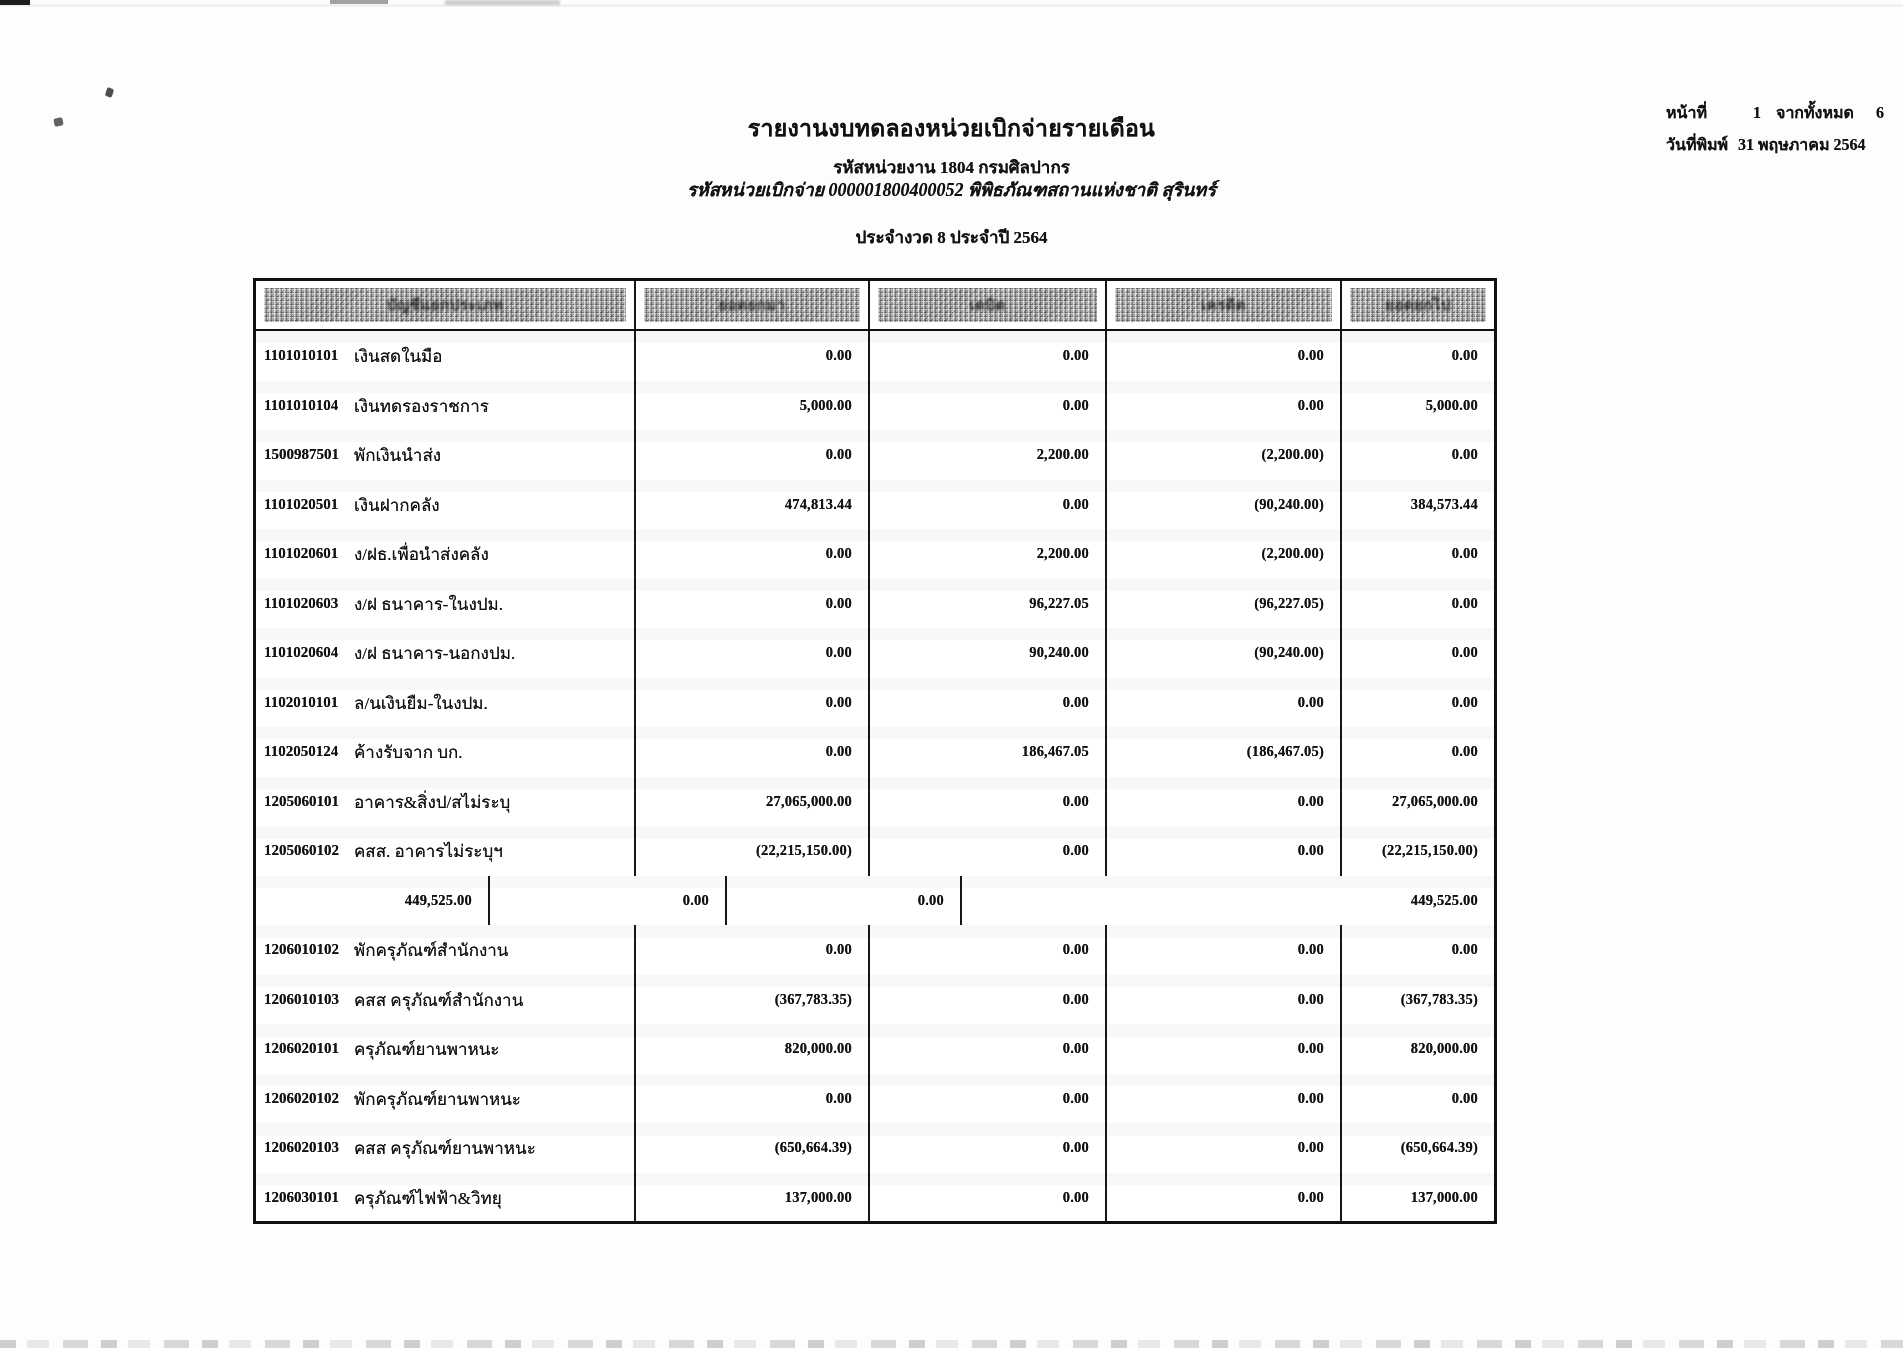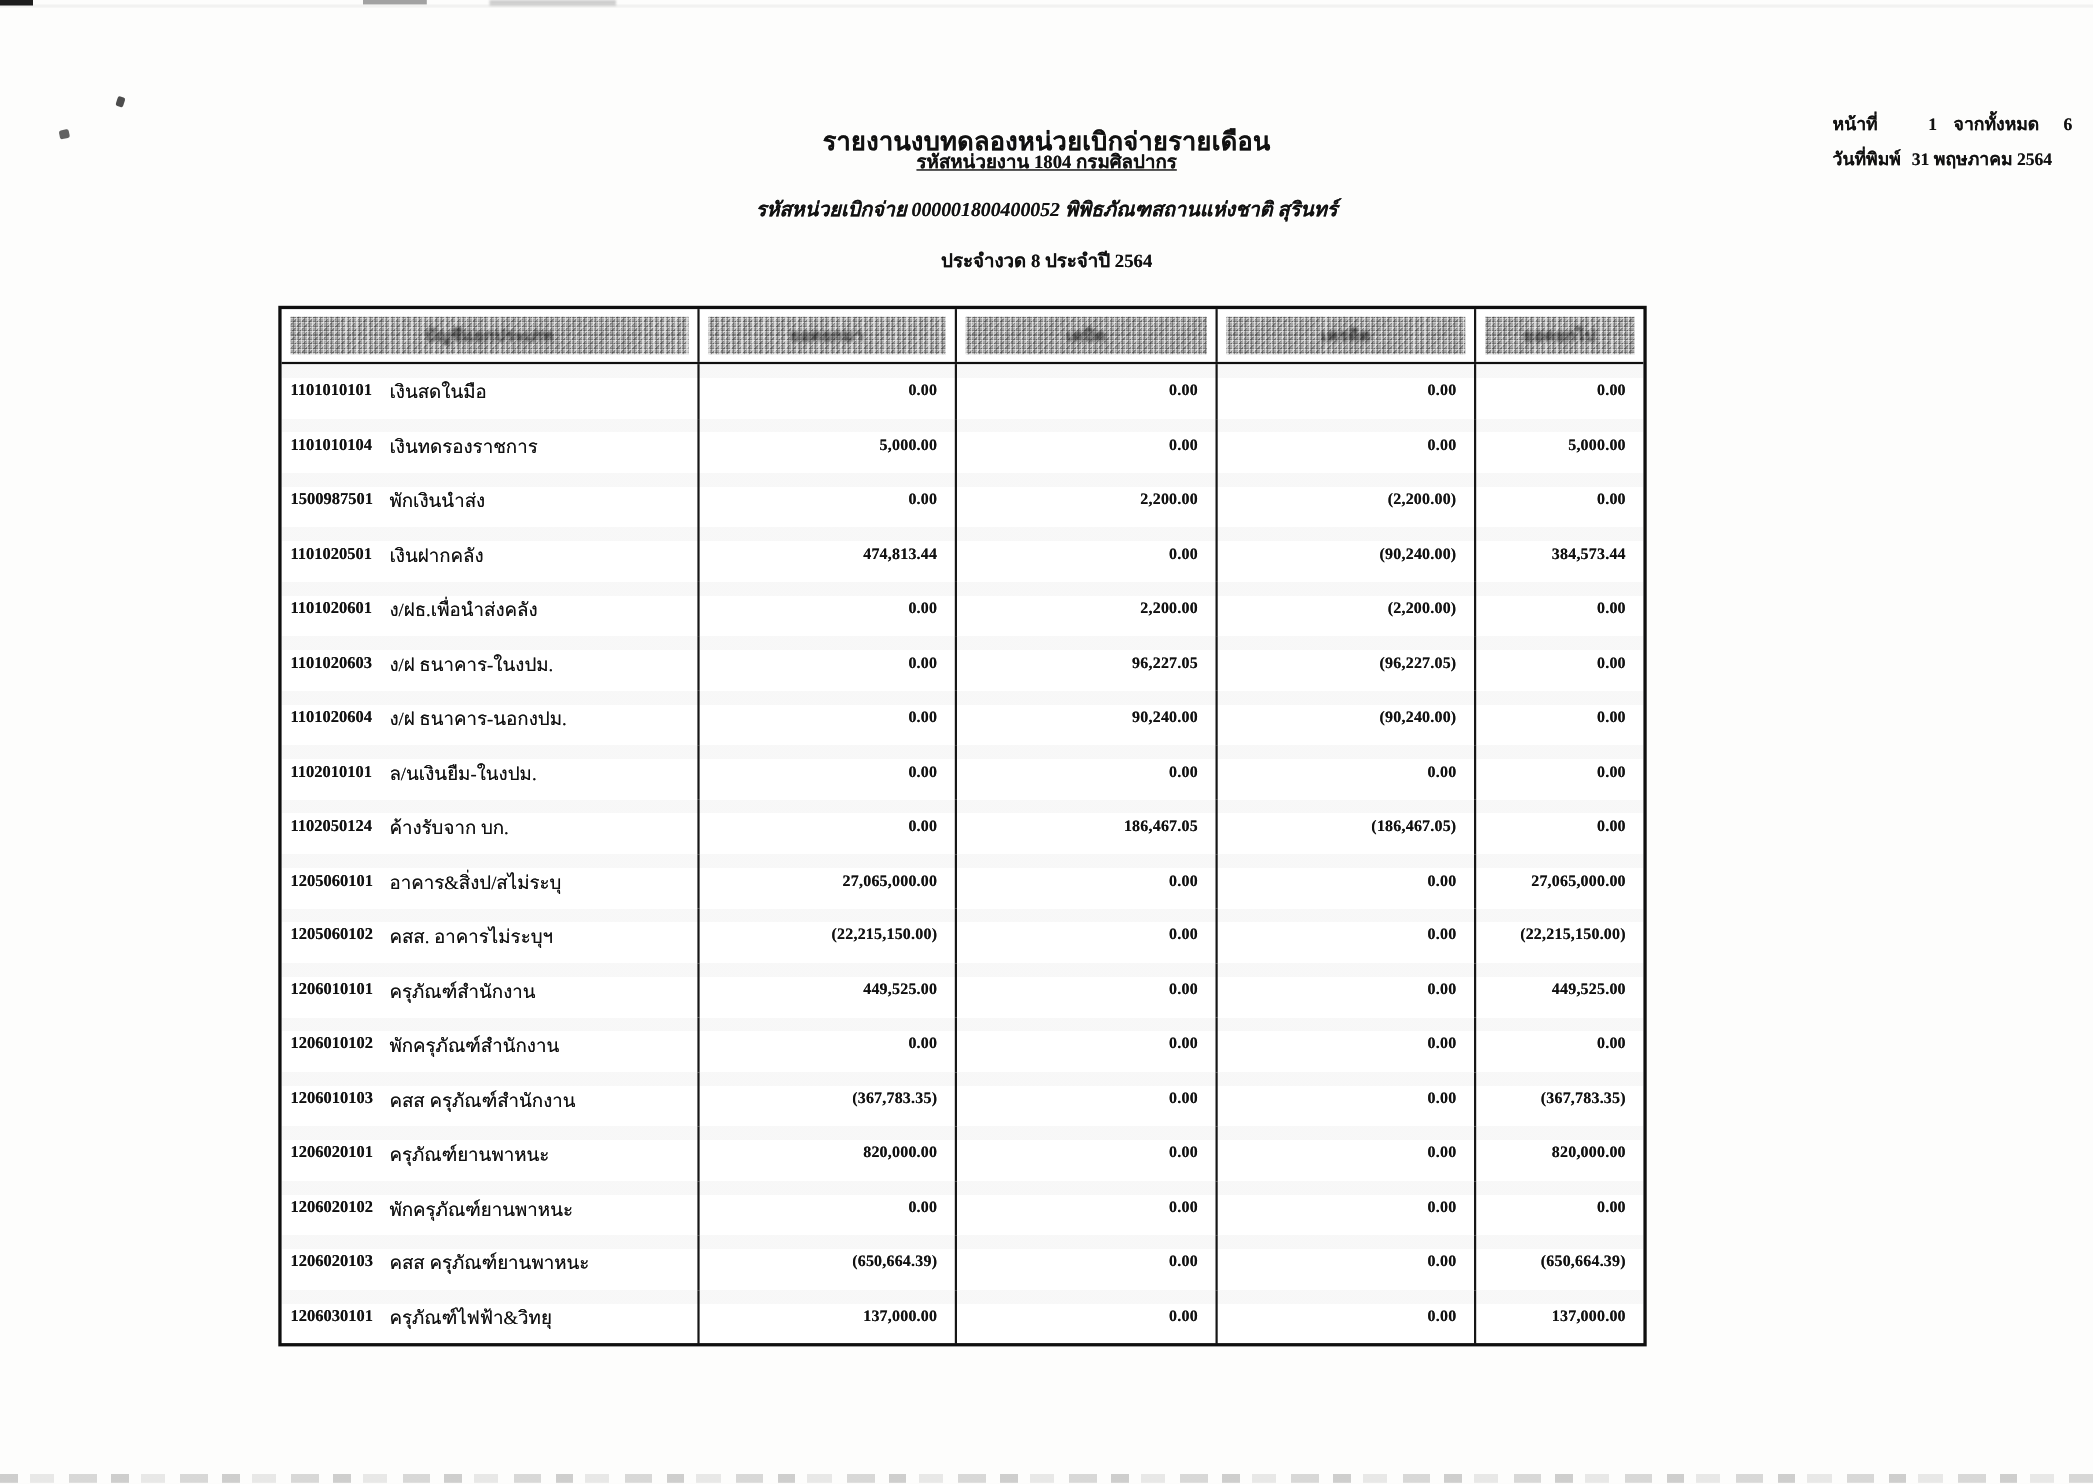--- a/index.html
+++ b/index.html
@@ -20,21 +20,21 @@
     left:0;right:0;bottom:1px;height:8px;opacity:.75;filter:blur(.5px);
     background:repeating-linear-gradient(90deg,
       rgba(75,75,75,.35) 0 16px, rgba(0,0,0,0) 16px 27px,
       rgba(75,75,75,.16) 27px 49px, rgba(0,0,0,0) 49px 63px,
       rgba(75,75,75,.28) 63px 88px, rgba(0,0,0,0) 88px 101px);
   }
   
   .hline{position:absolute;left:0;width:100%;text-align:center;font-weight:bold;
     text-shadow:0 0 .5px rgba(0,0,0,.65);}
   .h-title{top:110px;font-size:23px;letter-spacing:.3px;}
-  .h-agency{top:133px;font-size:17px;text-decoration:underline;}
+  .h-agency{top:153px;font-size:17px;}
   .h-unit{top:175px;font-size:18px;font-style:italic;}
   .h-period{top:223px;font-size:17px;}
   
   .pageinfo{position:absolute;left:1666px;top:100px;width:270px;font-size:16px;font-weight:bold;
     text-shadow:0 0 .5px rgba(0,0,0,.6);}
   .pageinfo .row{display:flex;align-items:baseline;margin-bottom:7px;}
   .pageinfo .lbl{width:72px;}
   .pageinfo .num1{width:38px;text-align:center;}
   .pageinfo .of{margin-right:22px;}
   
@@ -242,24 +242,20 @@
         <span class="code">1205060102</span>
         <span class="acct">คสส. อาคารไม่ระบุฯ</span>
       </div>
       <div class="td c2 num">(22,215,150.00)</div>
       <div class="td c3 num">0.00</div>
       <div class="td c4 num">0.00</div>
       <div class="td c5 num">(22,215,150.00)</div>
     </div>
 
     <div class="tr">
-      <div class="td c1">
-        <span class="code">1206010101</span>
-        <span class="acct">ครุภัณฑ์สำนักงาน</span>
-      </div>
       <div class="td c2 num">449,525.00</div>
       <div class="td c3 num">0.00</div>
       <div class="td c4 num">0.00</div>
       <div class="td c5 num">449,525.00</div>
     </div>
 
     <div class="tr">
       <div class="td c1">
         <span class="code">1206010102</span>
         <span class="acct">พักครุภัณฑ์สำนักงาน</span>

